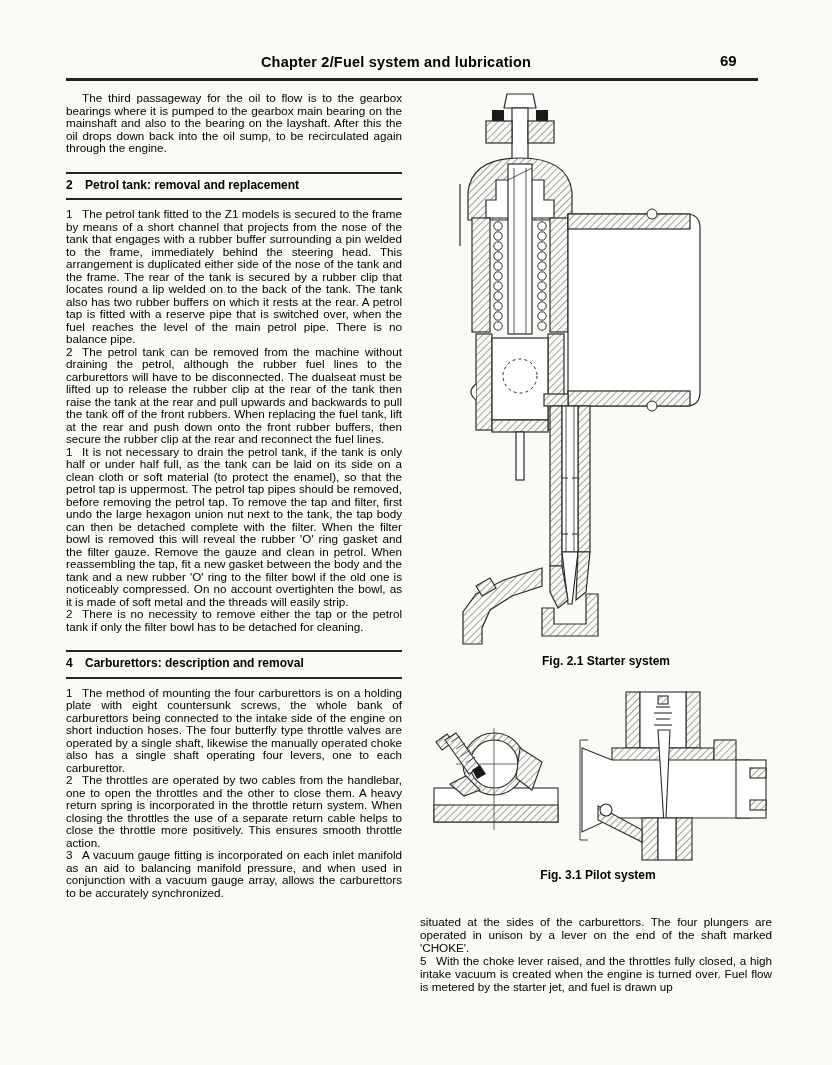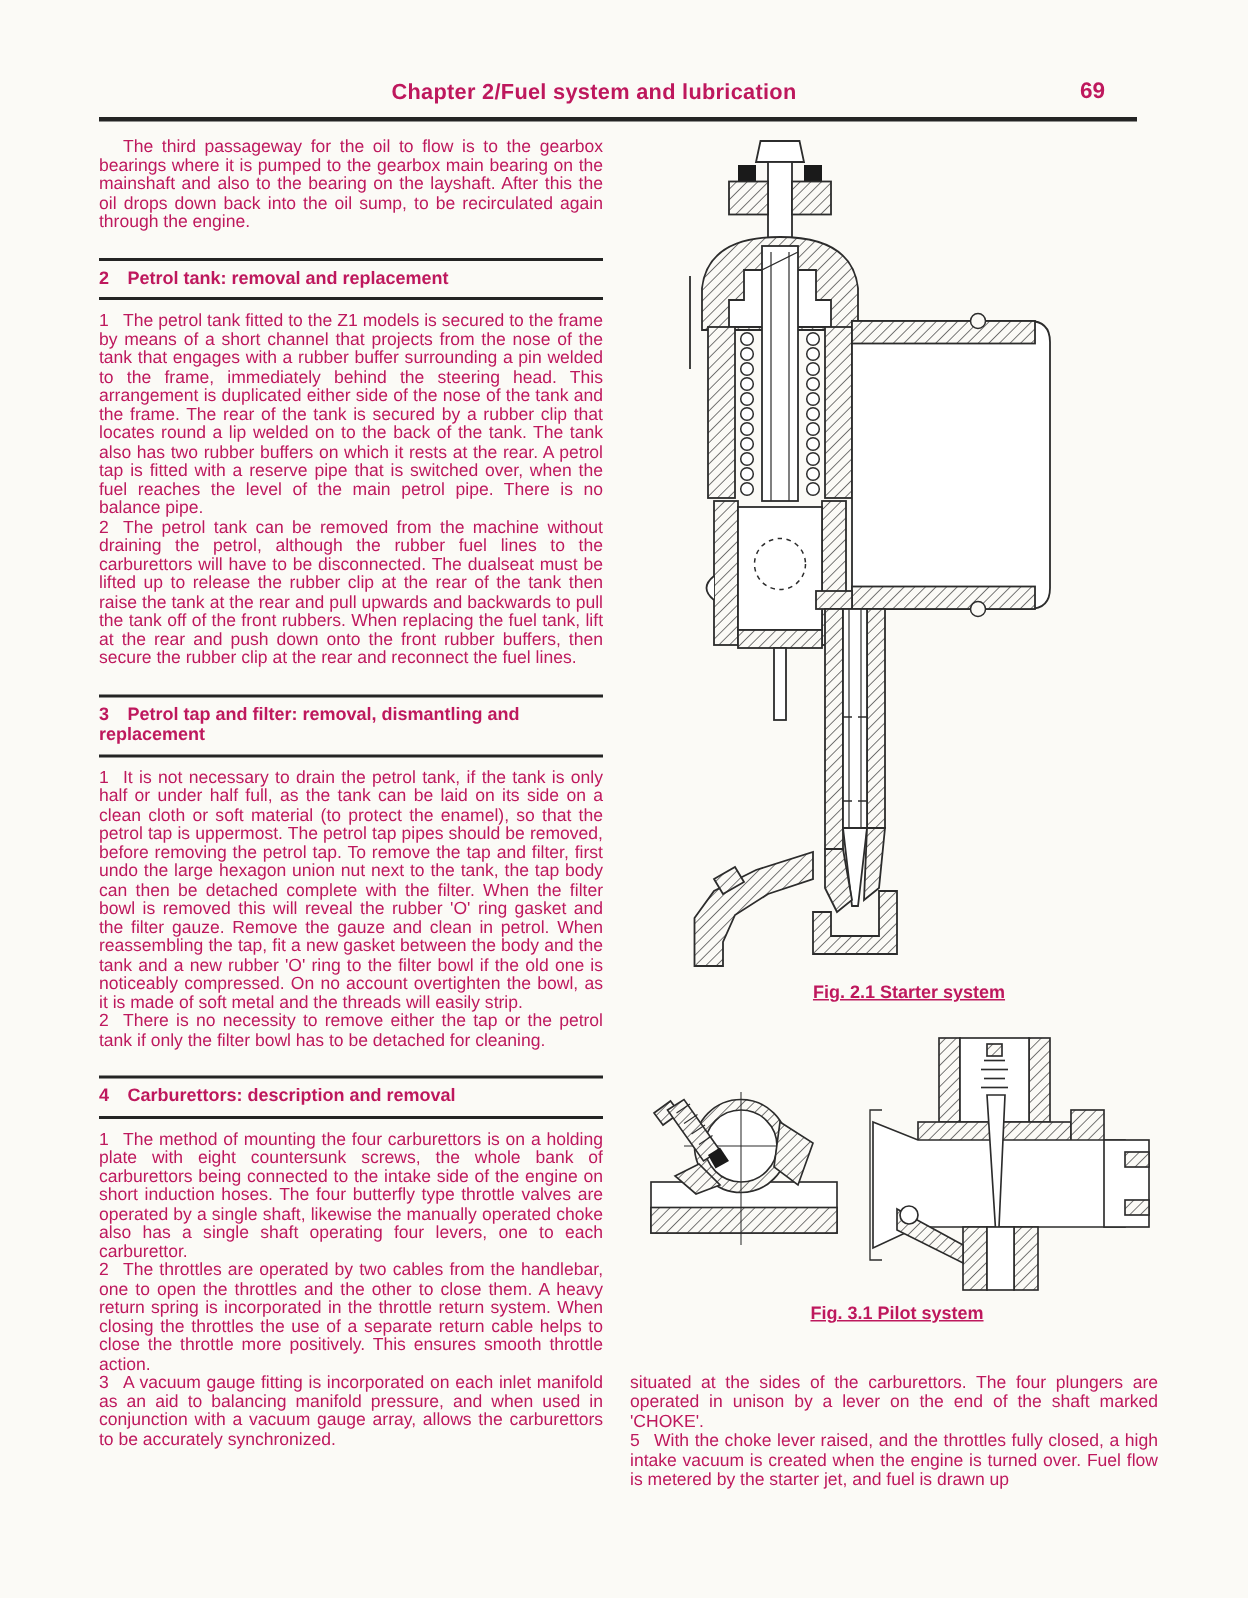--- a/index.html
+++ b/index.html
@@ -1,18 +1,18 @@
 <!DOCTYPE html>
 <html><head>
 <meta charset="utf-8">
 <style>
   html,body{margin:0;padding:0;background:#ffffff;}
   .page{
     position:relative;width:832px;height:1065px;background:#fbfaf6;
-    font-family:"Liberation Sans",sans-serif;color:#be185d;overflow:hidden;
+    font-family:"Liberation Sans",sans-serif;color:#000000;overflow:hidden;
   }
   .header-title{
     position:absolute;top:54px;left:66px;width:660px;text-align:center;
     font-weight:bold;font-size:14.5px;letter-spacing:.2px;
   }
   .page-number{position:absolute;top:52px;left:720px;font-weight:bold;font-size:15px;}
   .header-rule{position:absolute;top:78px;left:66px;width:692px;height:3px;background:#242424;}
 
   .col-left{
     position:absolute;left:66px;top:92px;width:336px;
@@ -24,21 +24,21 @@
   p.body-p{margin:0;}
   .pnum{display:inline-block;min-width:16px;font-weight:normal;}
 
   .sec-heading{
     margin:17px 0 8px 0;padding:5px 0 6px 0;
     border-top:2px solid #242424;border-bottom:2px solid #242424;
     font-size:12px;font-weight:bold;text-align:left;line-height:13.5px;
   }
   .sec-heading .hnum{display:inline-block;min-width:19px;}
 
-  .fig-block{margin:0;text-decoration:underline;}
+  .fig-block{margin:0;}
   .fig-block svg{display:block;}
   .fig-caption{
     text-align:center;font-weight:bold;font-size:12px;margin-top:6px;
   }
   .fig1-wrap{width:320px;margin-left:26px;}
   .fig2-wrap{width:356px;margin-left:0;margin-top:22px;}
   .right-text{
     margin-top:34px;width:352px;font-size:11.7px;line-height:12.9px;text-align:justify;
   }
   .right-text p{margin:0;}
@@ -54,23 +54,20 @@
 
   <div class="col-left">
     <p class="intro">The third passageway for the oil to flow is to the gearbox bearings where it is pumped to the gearbox main bearing on the mainshaft and also to the bearing on the layshaft. After this the oil drops down back into the oil sump, to be recirculated again through the engine.</p>
 
     <div class="sec-heading">
       <span class="hnum">2</span><span>Petrol tank: removal and replacement</span>
     </div>
     <p class="body-p"><span class="pnum">1</span><span>The petrol tank fitted to the Z1 models is secured to the frame by means of a short channel that projects from the nose of the tank that engages with a rubber buffer surrounding a pin welded to the frame, immediately behind the steering head. This arrangement is duplicated either side of the nose of the tank and the frame. The rear of the tank is secured by a rubber clip that locates round a lip welded on to the back of the tank. The tank also has two rubber buffers on which it rests at the rear. A petrol tap is fitted with a reserve pipe that is switched over, when the fuel reaches the level of the main petrol pipe. There is no balance pipe.</span></p>
     <p class="body-p"><span class="pnum">2</span><span>The petrol tank can be removed from the machine without draining the petrol, although the rubber fuel lines to the carburettors will have to be disconnected. The dualseat must be lifted up to release the rubber clip at the rear of the tank then raise the tank at the rear and pull upwards and backwards to pull the tank off of the front rubbers. When replacing the fuel tank, lift at the rear and push down onto the front rubber buffers, then secure the rubber clip at the rear and reconnect the fuel lines.</span></p>
 
-    <div class="sec-heading">
-      <span class="hnum">3</span><span>Petrol tap and filter: removal, dismantling and replacement</span>
-    </div>
     <p class="body-p"><span class="pnum">1</span><span>It is not necessary to drain the petrol tank, if the tank is only half or under half full, as the tank can be laid on its side on a clean cloth or soft material (to protect the enamel), so that the petrol tap is uppermost. The petrol tap pipes should be removed, before removing the petrol tap. To remove the tap and filter, first undo the large hexagon union nut next to the tank, the tap body can then be detached complete with the filter. When the filter bowl is removed this will reveal the rubber 'O' ring gasket and the filter gauze. Remove the gauze and clean in petrol. When reassembling the tap, fit a new gasket between the body and the tank and a new rubber 'O' ring to the filter bowl if the old one is noticeably compressed. On no account overtighten the bowl, as it is made of soft metal and the threads will easily strip.</span></p>
     <p class="body-p"><span class="pnum">2</span><span>There is no necessity to remove either the tap or the petrol tank if only the filter bowl has to be detached for cleaning.</span></p>
 
     <div class="sec-heading">
       <span class="hnum">4</span><span>Carburettors: description and removal</span>
     </div>
     <p class="body-p"><span class="pnum">1</span><span>The method of mounting the four carburettors is on a holding plate with eight countersunk screws, the whole bank of carburettors being connected to the intake side of the engine on short induction hoses. The four butterfly type throttle valves are operated by a single shaft, likewise the manually operated choke also has a single shaft operating four levers, one to each carburettor.</span></p>
     <p class="body-p"><span class="pnum">2</span><span>The throttles are operated by two cables from the handlebar, one to open the throttles and the other to close them. A heavy return spring is incorporated in the throttle return system. When closing the throttles the use of a separate return cable helps to close the throttle more positively. This ensures smooth throttle action.</span></p>
     <p class="body-p"><span class="pnum">3</span><span>A vacuum gauge fitting is incorporated on each inlet manifold as an aid to balancing manifold pressure, and when used in conjunction with a vacuum gauge array, allows the carburettors to be accurately synchronized.</span></p>
   </div>

